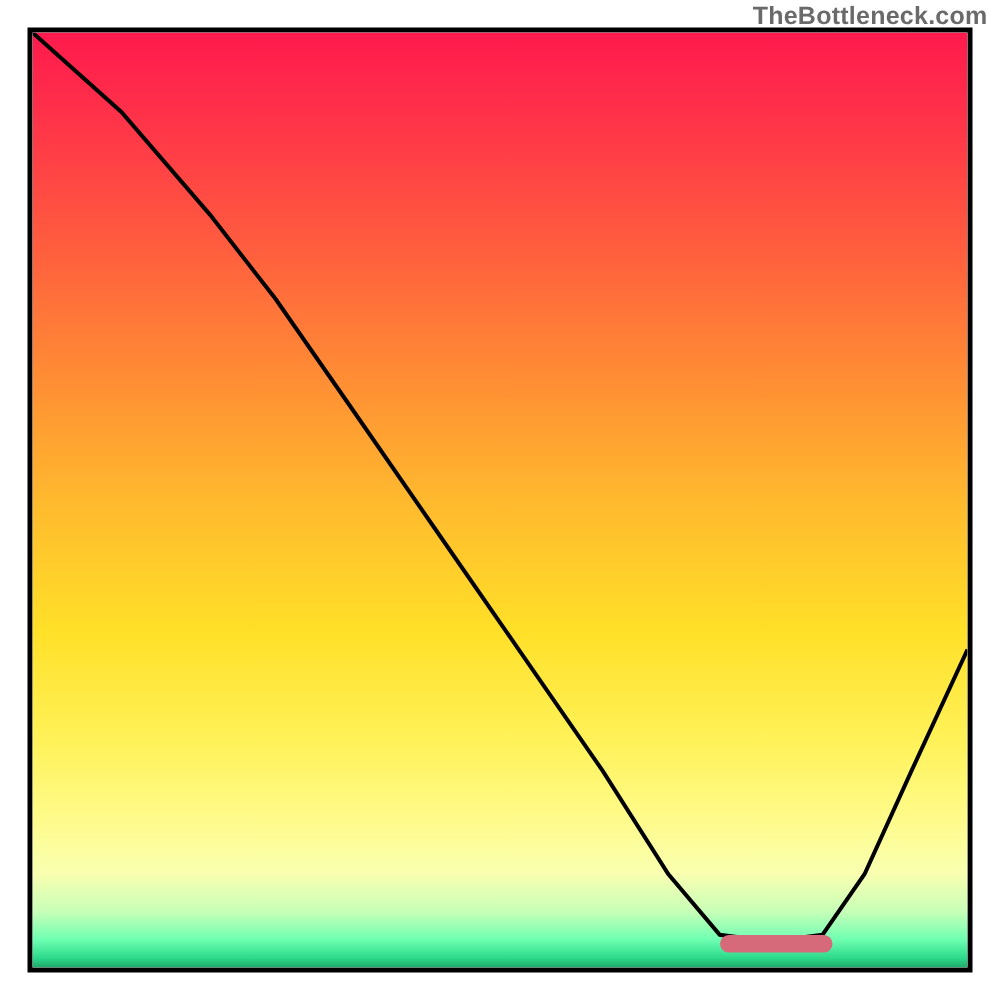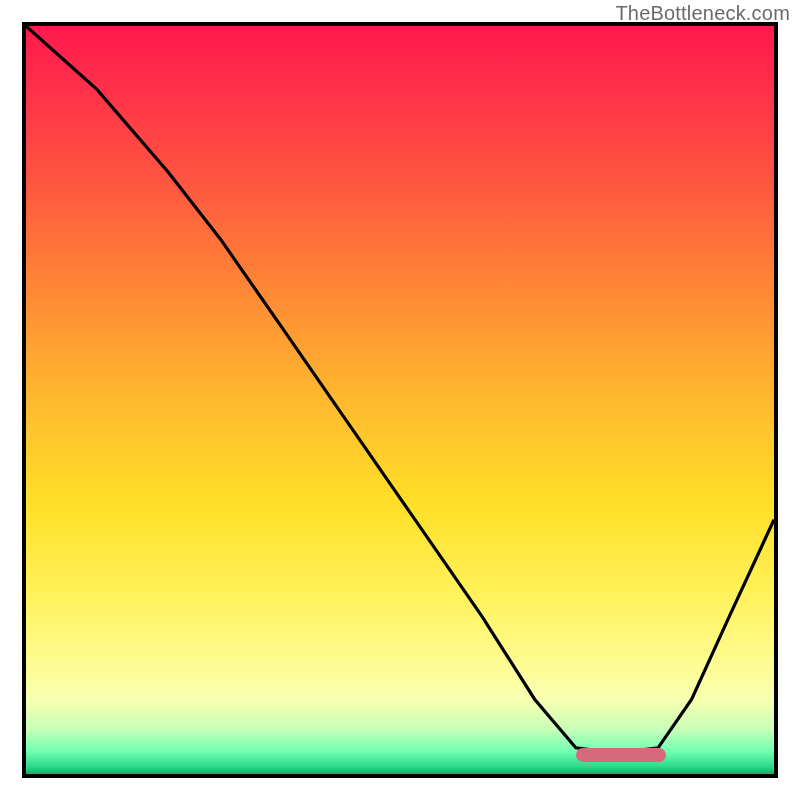--- a/index.html
+++ b/index.html
@@ -48,21 +48,21 @@
     position: absolute;
     height: 14px;
     border-radius: 7px;
     background: #d6697a;
   }
   .watermark {
     position: absolute;
     top: 2px;
     right: 10px;
     font-size: 20px;
-    font-weight: 400;
+    font-weight: 700;
     color: #6a6a6a;
     letter-spacing: 0.2px;
   }
 </style>
 </head>
 <body>
 
 <div class="watermark">TheBottleneck.com</div>
 
 <div class="frame">

